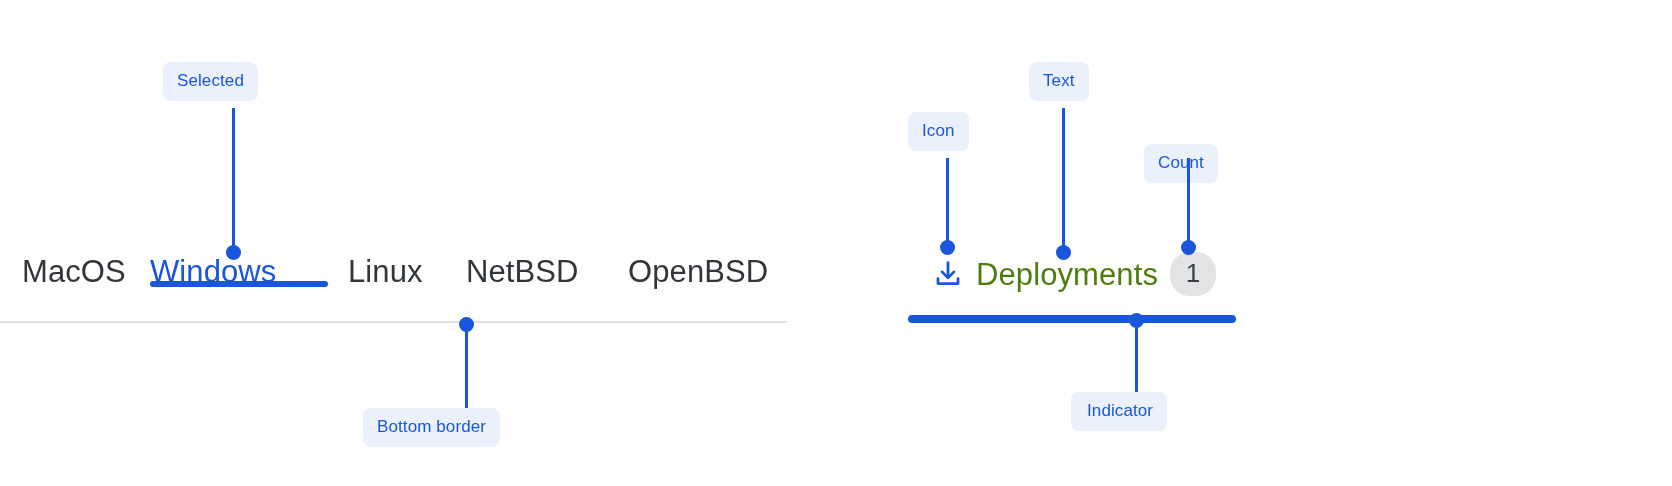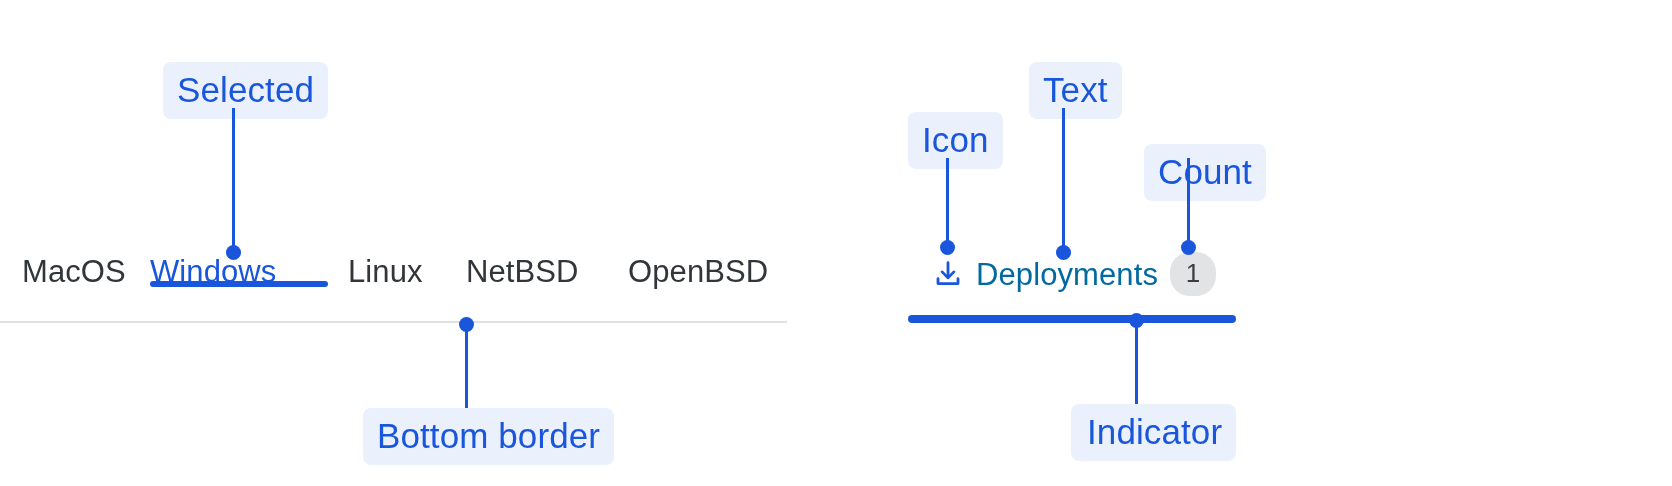--- a/index.html
+++ b/index.html
@@ -15,21 +15,21 @@
     font-family: "Liberation Sans", sans-serif;
     -webkit-font-smoothing: antialiased;
   }
 
   
   .anno-chip {
     position: absolute;
     background: #eaf1fd;
     color: #1a56db;
     border-radius: 8px;
-    font-size: 35px;
+    font-size: 17px;
     line-height: 1;
     padding: 10px 14px 12px 14px;
     white-space: nowrap;
     letter-spacing: 0.1px;
   }
   .anno-line {
     position: absolute;
     width: 3px;
     background: #1a56db;
   }
@@ -105,21 +105,21 @@
     gap: 12px;
   }
   #right-tab .dl-icon {
     width: 32px;
     height: 32px;
     display: block;
     flex: none;
   }
   #right-tab .dep-label {
     font-size: 31px;
-    color: #0369a1;
+    color: #4d7c0f;
     line-height: 1;
     white-space: nowrap;
     letter-spacing: 0.1px;
   }
   #right-tab .count-badge {
     background: #e2e3e5;
     color: #3a3d42;
     border-radius: 20px;
     font-size: 26px;
     line-height: 1;
@@ -204,13 +204,13 @@
 <div class="anno-chip" style="left:1029px; top:62px;">Text</div>
 <div class="anno-line" style="left:1062px; top:108px; height:142px;"></div>
 <div class="anno-dot" style="left:1056px; top:245px;"></div>
 
 <div class="anno-chip" style="left:1144px; top:112px;margin-top:32px;">Count</div>
 <div class="anno-line" style="left:1187px; top:158px; height:92px;"></div>
 <div class="anno-dot" style="left:1181px; top:240px;"></div>
 
 <div class="anno-dot" style="left:1129px; top:313px;"></div>
 <div class="anno-line" style="left:1135px; top:321px; height:83px;"></div>
-<div class="anno-chip" style="left:1071px; top:404px;padding-left:16px;">Indicator</div>
+<div class="anno-chip" style="left:1071px; top:392px;padding-left:16px;">Indicator</div>
 
 </body></html>

